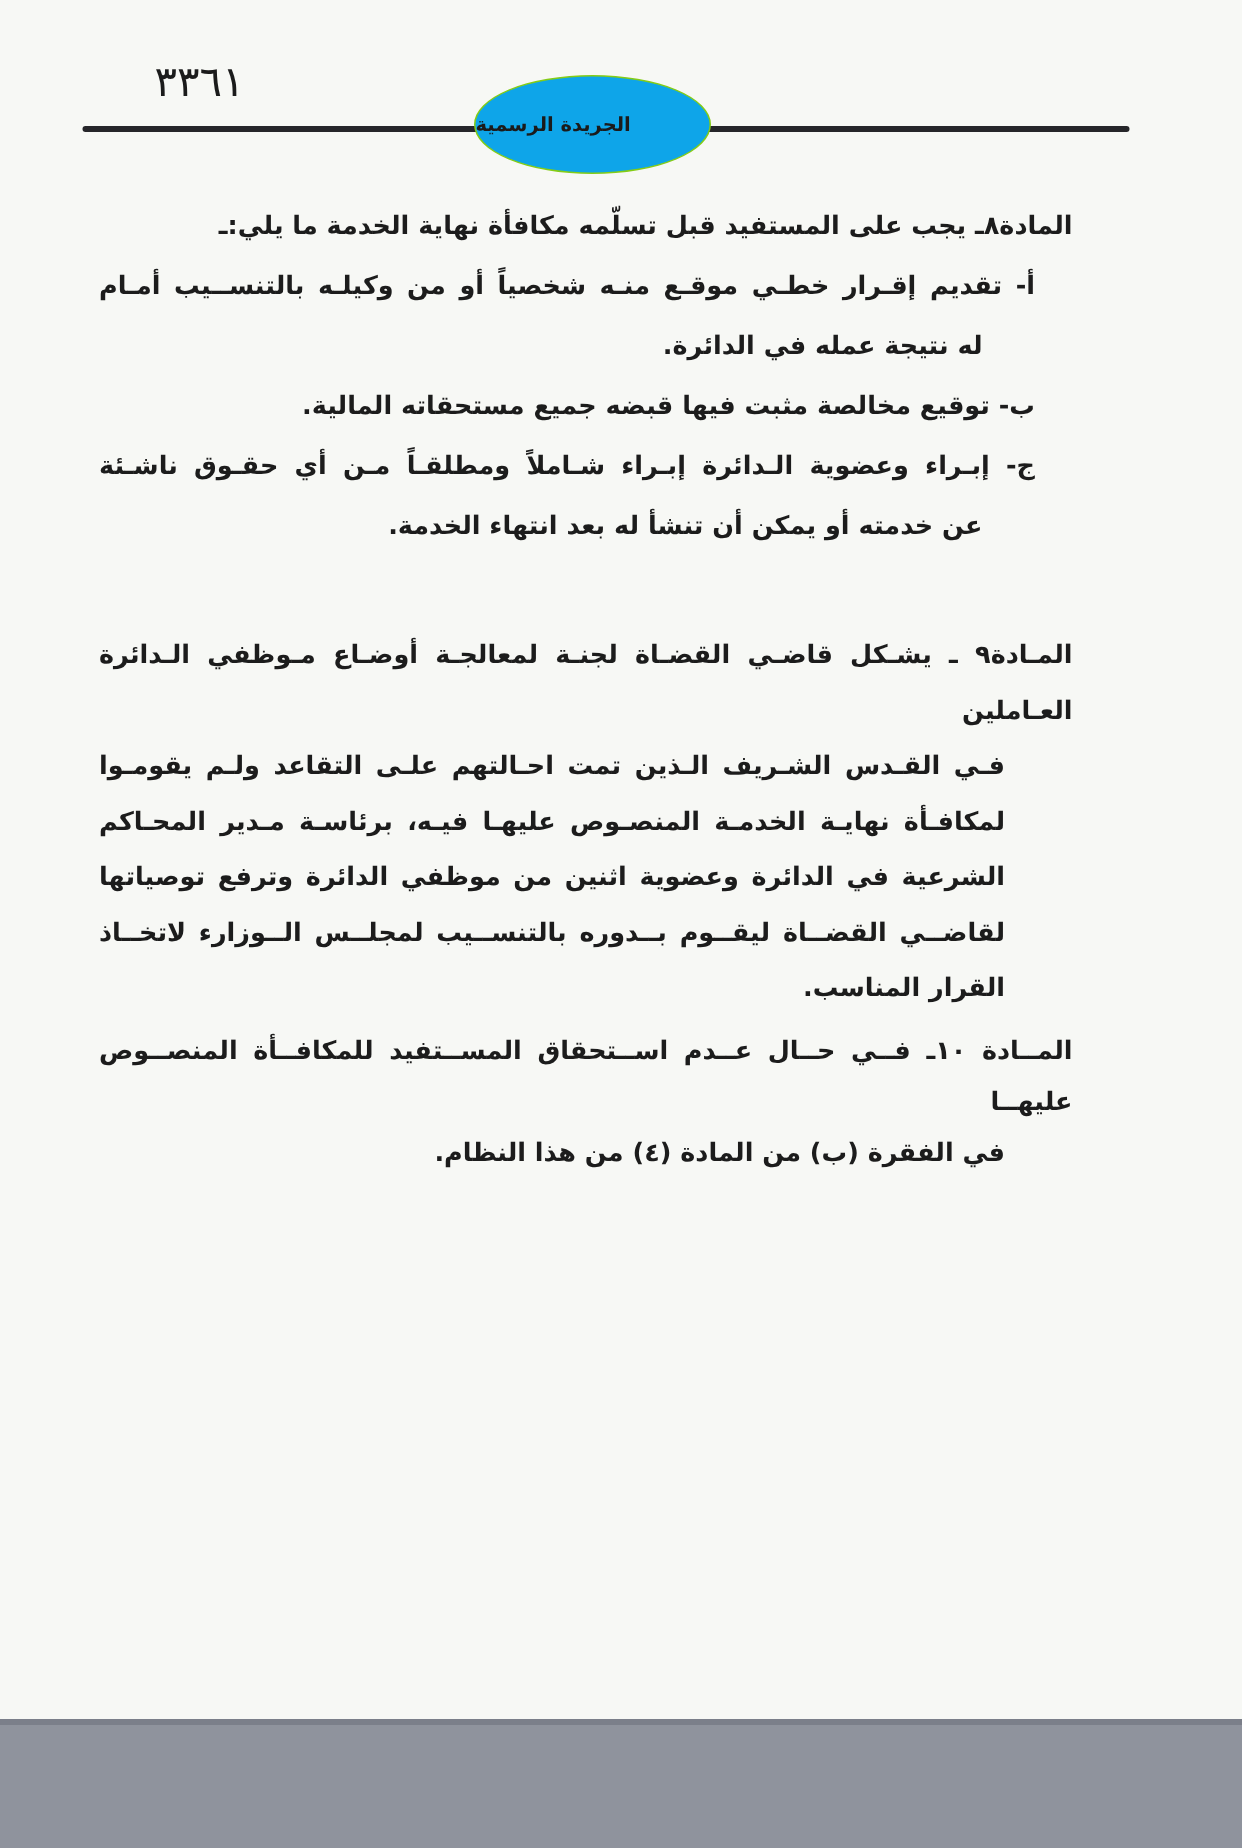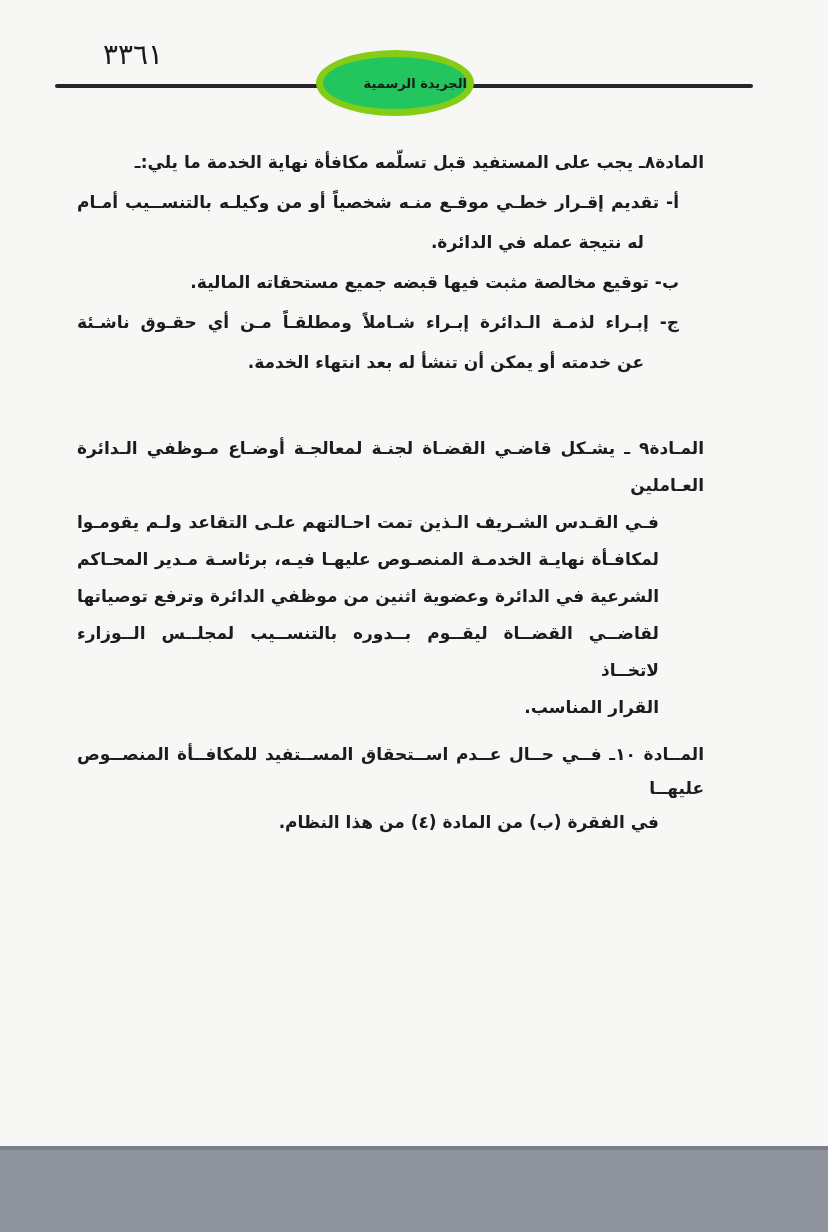--- a/index.html
+++ b/index.html
@@ -27,46 +27,46 @@
     position:absolute;
     top:84px;left:55px;
     width:698px;height:4px;
     background:#26262a;
     border-radius:2px;
   }
   .gazette-oval{
     position:absolute;
     top:50px;left:316px;
     width:158px;height:66px;
-    background:#22c55e;
-    border:7px solid #84cc16;
+    background:#0ea5e9;
+    border:1px solid #84cc16;
     border-radius:50%;
     display:flex;
     align-items:center;
-    justify-content:flex-start;
+    justify-content:flex-end;
     box-sizing:border-box;
     z-index:2;
   }
   .gazette-oval span{
     font-size:13px;
     font-weight:bold;
     color:#1b1b1b;
     white-space:nowrap;
   }
   
   .doc-body{
     position:absolute;
     top:131px;
     right:113px;
     left:66px;
     direction:rtl;
     font-weight:bold;
     font-size:17px;
   }
-  .article{margin:11px;}
+  .article{margin:0;}
   .line{
     text-align:right;
     white-space:normal;
     color:#1c1c1c;
   }
   .line.fill{
     text-align:justify;
     text-align-last:justify;
     -moz-text-align-last:justify;
   }
@@ -103,21 +103,21 @@
   <div class="gazette-oval">
     <span>الجريدة الرسمية</span>
   </div>
 
   <div class="doc-body">
       <div class="article a0">
         <div class="line t-h">المادة٨ـ يجب على المستفيد قبل تسلّمه مكافأة نهاية الخدمة ما يلي:ـ</div>
         <div class="line t-item fill">أ- تقديم إقـرار خطـي موقـع منـه شخصياً أو من وكيلـه بالتنســيب أمـام</div>
         <div class="line t-icont">له نتيجة عمله في الدائرة.</div>
         <div class="line t-item">ب- توقيع مخالصة مثبت فيها قبضه جميع مستحقاته المالية.</div>
-        <div class="line t-item fill">ج- إبـراء لذمـة الـدائرة إبـراء شـاملاً ومطلقـاً مـن أي حقـوق ناشـئة</div>
+        <div class="line t-item fill">ج- إبـراء وعضوية الـدائرة إبـراء شـاملاً ومطلقـاً مـن أي حقـوق ناشـئة</div>
         <div class="line t-icont">عن خدمته أو يمكن أن تنشأ له بعد انتهاء الخدمة.</div>
       </div>
       <div class="article a1">
         <div class="line t-h fill">المـادة٩ ـ يشـكل قاضـي القضـاة لجنـة لمعالجـة أوضـاع مـوظفي الـدائرة العـاملين</div>
         <div class="line t-cont fill">فـي القـدس الشـريف الـذين تمت احـالتهم علـى التقاعد ولـم يقومـوا</div>
         <div class="line t-cont fill">لمكافـأة نهايـة الخدمـة المنصـوص عليهـا فيـه، برئاسـة مـدير المحـاكم</div>
         <div class="line t-cont fill">الشرعية في الدائرة وعضوية اثنين من موظفي الدائرة وترفع توصياتها</div>
         <div class="line t-cont fill">لقاضــي القضــاة ليقــوم بــدوره بالتنســيب لمجلــس الــوزارء لاتخــاذ</div>
         <div class="line t-cont">القرار المناسب.</div>
       </div>

